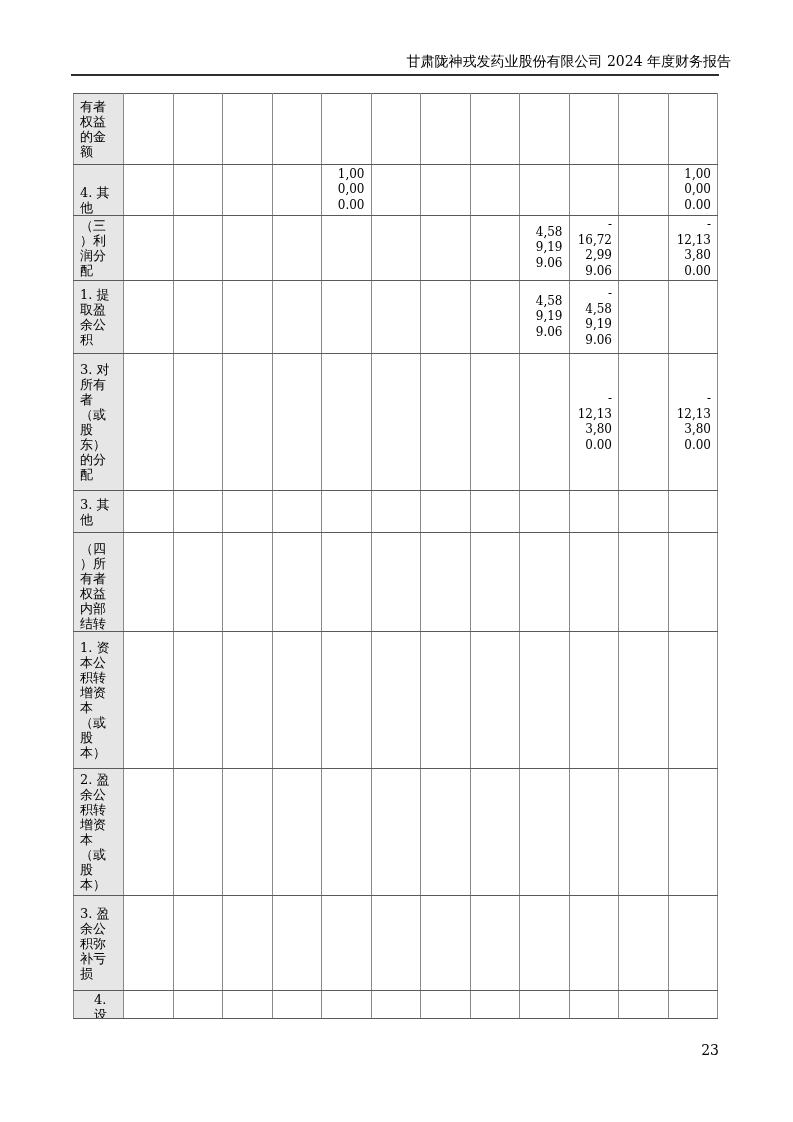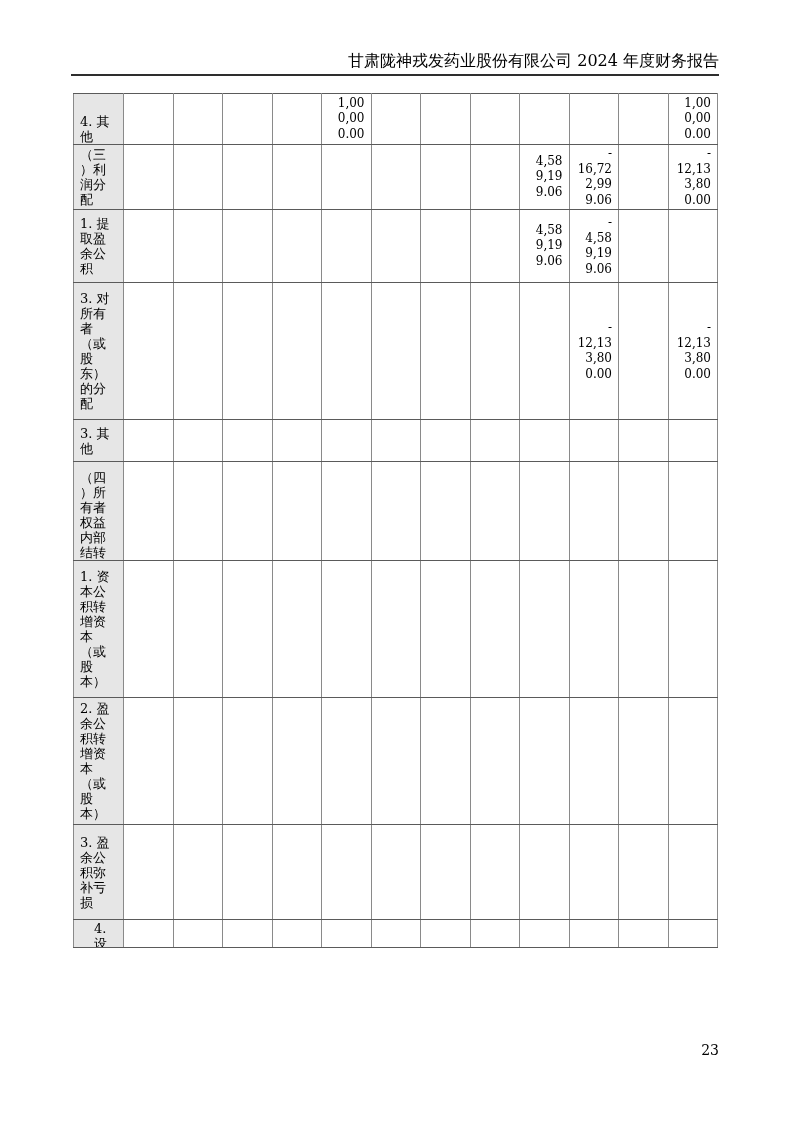--- a/index.html
+++ b/index.html
@@ -6,22 +6,22 @@
   .page{
     position:relative;
     width:793px;height:1122px;
     background:#ffffff;
     font-family:"DejaVu Serif","Liberation Serif",serif;
     color:#000000;
     overflow:hidden;
   }
   .header-title{
     position:absolute;
-    top:52px;right:74px;
-    font-size:16px;
+    top:52px;right:62px;
+    font-size:14px;
     line-height:18px;
     white-space:nowrap;
   }
   .header-rule{
     position:absolute;
     top:74px;left:71px;
     width:648px;height:2px;
     background:#2e2e2e;
   }
   table.equity-table{
@@ -85,20 +85,37 @@
         <col>
         <col>
         <col>
         <col>
         <col>
         <col>
         <col>
       </colgroup>
     <tbody>
         <tr>
+          <td class="label" style="height: 70px;">
+            <div class="label-box" style="max-height: 69px;">有者权益的金额</div>
+          </td>
+          <td class="num"></td>
+          <td class="num"></td>
+          <td class="num"></td>
+          <td class="num"></td>
+          <td class="num"></td>
+          <td class="num"></td>
+          <td class="num"></td>
+          <td class="num"></td>
+          <td class="num"></td>
+          <td class="num"></td>
+          <td class="num"></td>
+          <td class="num"></td>
+        </tr>
+        <tr>
           <td class="label" style="height: 47px;">
             <div class="label-box" style="max-height: 46px; margin-top: 20px;">4. 其他</div>
           </td>
           <td class="num"></td>
           <td class="num"></td>
           <td class="num"></td>
           <td class="num"></td>
           <td class="num">1,000,000.00</td>
           <td class="num"></td>
           <td class="num"></td>

